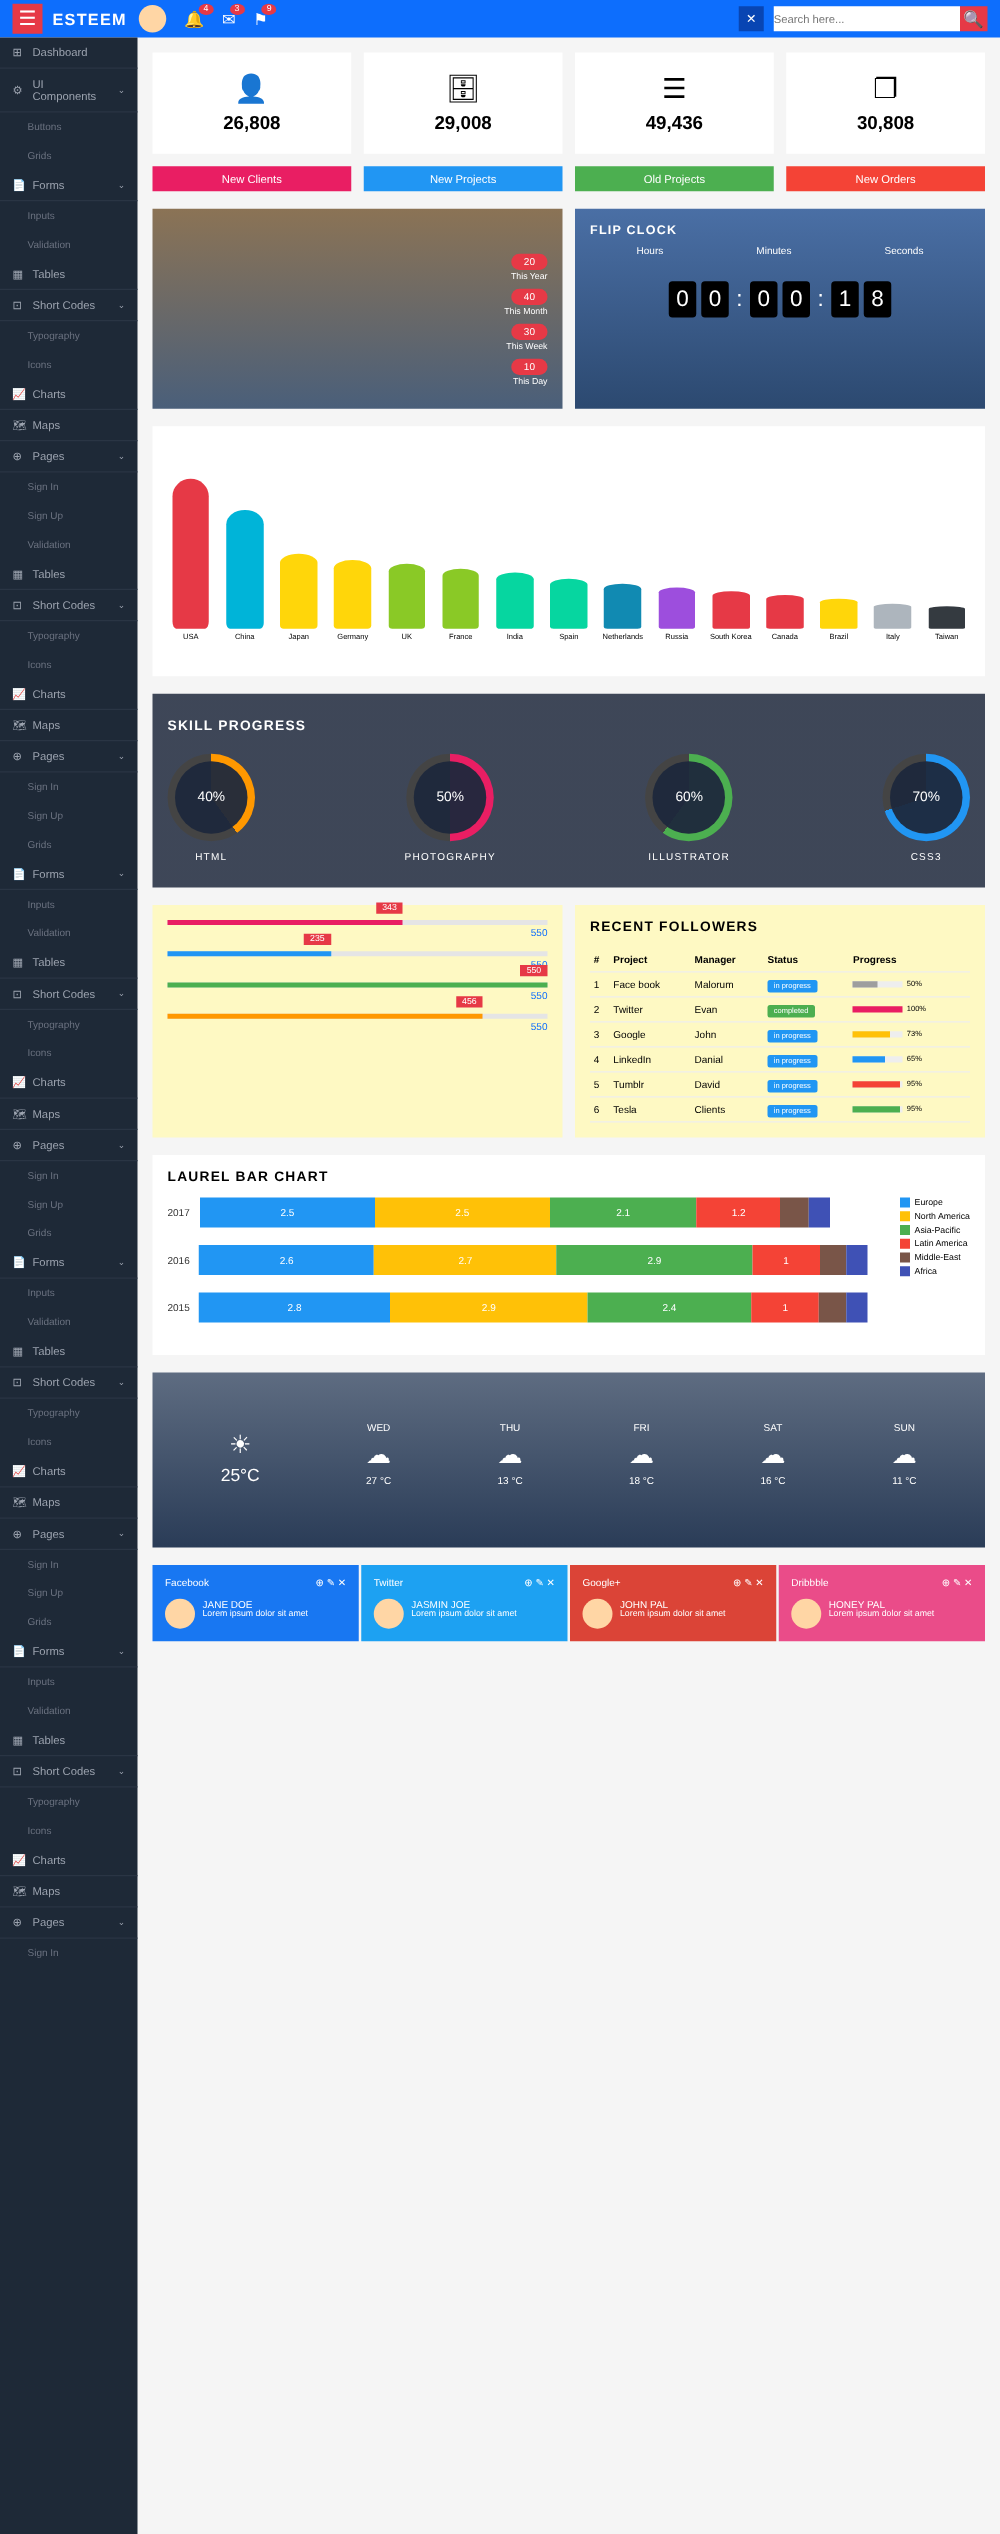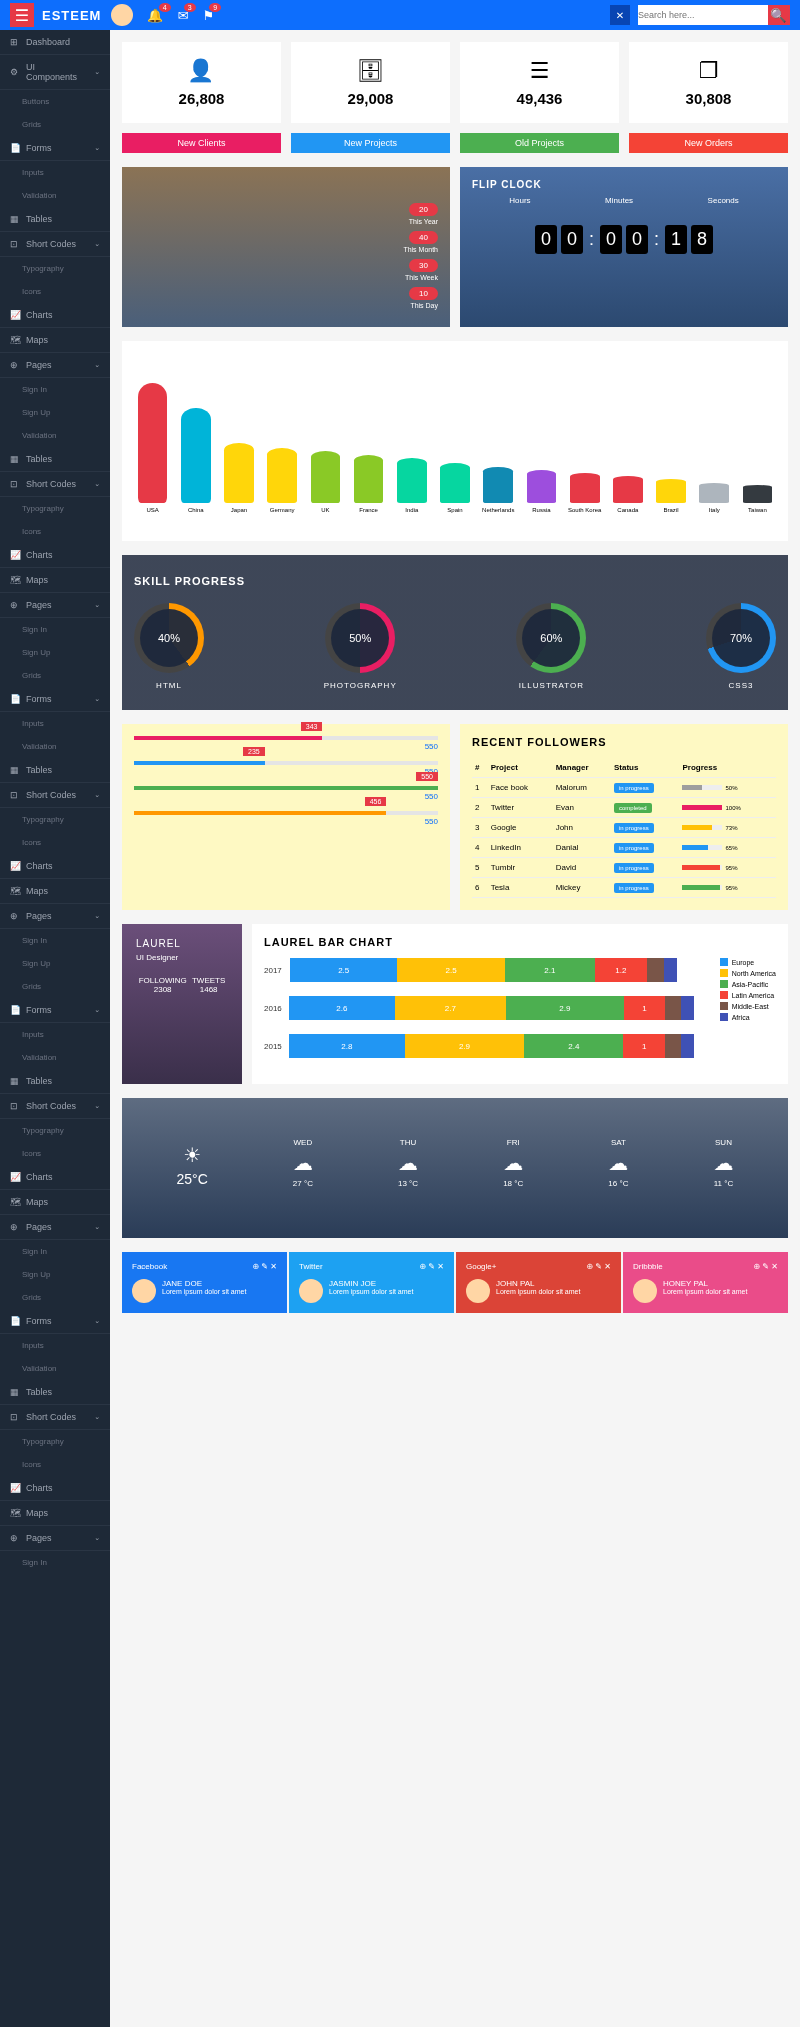--- a/index.html
+++ b/index.html
@@ -5,21 +5,21 @@
 *{margin:0;padding:0;box-sizing:border-box;font-family:Arial,sans-serif}
 body{background:#f5f5f5;width:800px}
 .topbar{background:#0d6efd;height:30px;display:flex;align-items:center;padding:0 10px;color:#fff}
 .menu-toggle{background:#e63946;width:24px;height:24px;display:flex;align-items:center;justify-content:center;margin-right:8px;cursor:pointer}
 .brand{font-weight:bold;font-size:13px;letter-spacing:1px}
 .avatar{width:22px;height:22px;border-radius:50%;background:#ffd6a5;margin-left:10px}
 .top-icons{display:flex;gap:14px;margin-left:14px}
 .top-icon{position:relative;font-size:13px;cursor:pointer}
 .badge{position:absolute;top:-5px;right:-7px;background:#e63946;border-radius:50%;font-size:7px;padding:1px 4px}
 .search-wrap{margin-left:auto;display:flex}
-.search-input{width:130px;font-size:9px;padding:0;border:none}
+.search-input{width:149px;font-size:9px;padding:0;border:none}
 .search-btn{background:#e63946;width:22px;border:none;color:#fff;cursor:pointer}
 .toggle-btn{background:#0845b3;width:20px;height:20px;margin-right:8px;color:#fff;font-size:10px;display:flex;align-items:center;justify-content:center}
 .layout{display:flex}
 .sidebar{width:110px;background:#1e2937;color:#9ca3af;font-size:9px;min-height:2000px}
 .nav-item{padding:7px 10px;display:flex;align-items:center;gap:6px;cursor:pointer;border-bottom:1px solid #2a3544}
 .nav-item.sub{padding-left:22px;font-size:8px;color:#6b7280;border:none}
 .nav-item .chev{margin-left:auto;font-size:7px}
 .nav-icon{width:10px;font-size:9px}
 .main{flex:1;padding:12px}
 .stat-row{display:flex;gap:10px;margin-bottom:10px}
@@ -546,51 +546,37 @@
                     <div class="mini-prog">
                       <div class="mini-fill" style="width:95%;background:#f44336"></div>
                     </div>
                     <span class="mini-pct">95%</span>
                   </div>
                 </td>
               </tr>
               <tr>
                 <td>6</td>
                 <td>Tesla</td>
-                <td>Mickey</td>
+                <td>Clients</td>
                 <td><span class="status" style="background:#2196f3">in progress</span></td>
                 <td>
                   <div style="display:flex;align-items:center">
                     <div class="mini-prog">
                       <div class="mini-fill" style="width:95%;background:#4caf50"></div>
                     </div>
                     <span class="mini-pct">95%</span>
                   </div>
                 </td>
               </tr>
             </tbody>
           </table>
       </div>
     </div>
 
     <div class="two-col">
-      <div class="col profile-card" style="flex:0 0 120px">
-        <div style="font-size:10px;letter-spacing:1px">LAUREL</div>
-        <div style="margin-top:4px">UI Designer</div>
-        <div class="profile-stats">
-          <div>
-              <div>FOLLOWING</div>
-              <div>2308</div>
-            </div>
-          <div>
-              <div>TWEETS</div>
-              <div>1468</div>
-            </div>
-        </div>
-      </div>
       <div class="col stacked-chart">
         <div class="sect-title">LAUREL BAR CHART</div>
         <div style="display:flex;gap:26px">
           <div style="flex:1" id="stacked-bars">
               <div class="stacked-bar">
                 <span>2017</span>
                 <div class="seg" style="width:25%;background:#2196f3">2.5</div>
                 <div class="seg" style="width:25%;background:#ffc107">2.5</div>
                 <div class="seg" style="width:21%;background:#4caf50">2.1</div>
                 <div class="seg" style="width:12%;background:#f44336">1.2</div>

